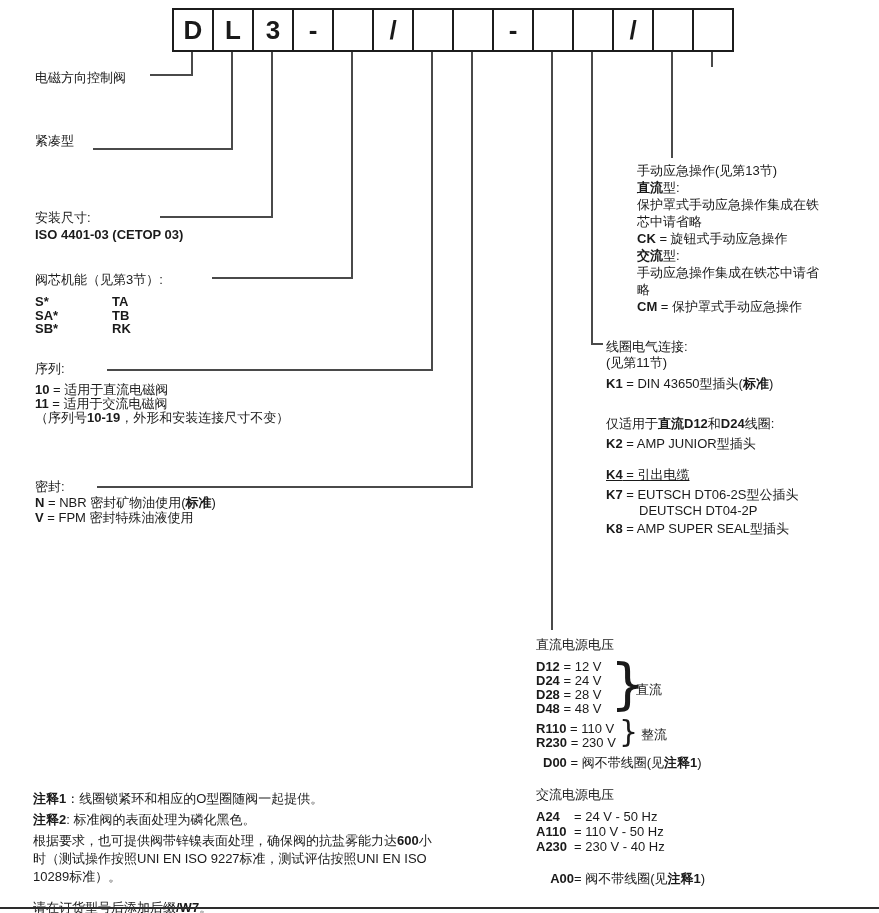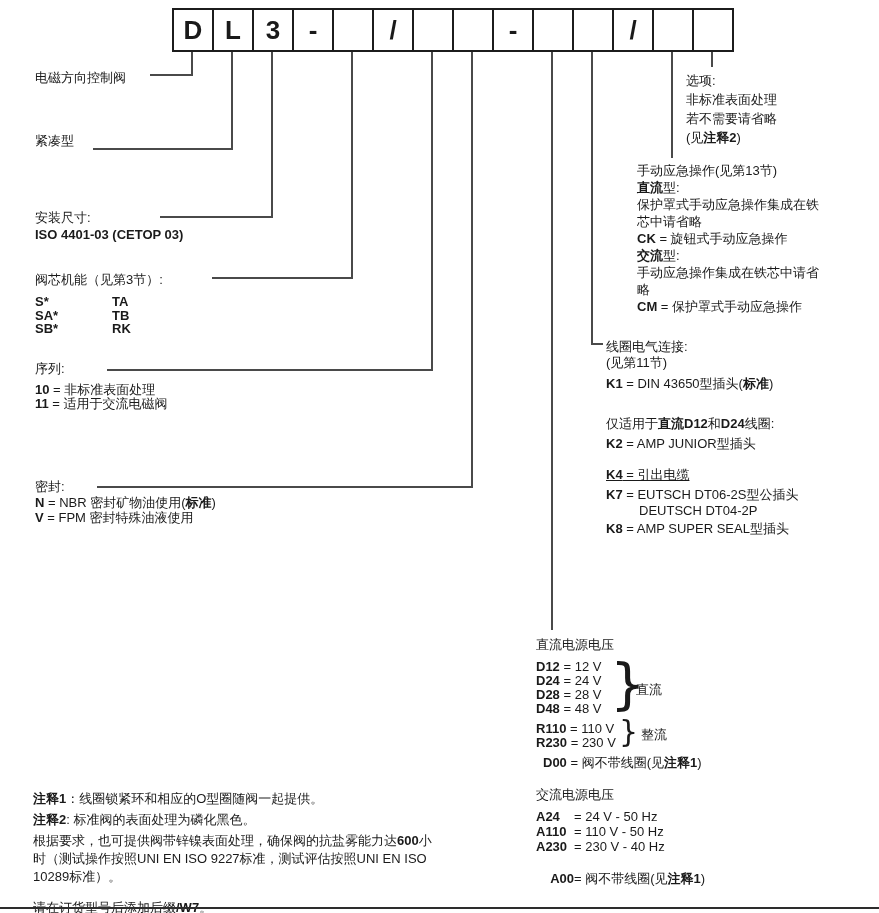--- a/index.html
+++ b/index.html
@@ -83,36 +83,31 @@
         <span style="display:inline-block;width:77px;">SA*</span><span>TB</span>
       </div>
       <div class="ln">
         <span style="display:inline-block;width:77px;">SB*</span><span>RK</span>
       </div>
     </div>
   </div>
 
   <div class="blk" style="left:35px;top:362px;line-height:14px;">
     <div class="ln">序列:</div>
-    <div class="ln" style="margin-top:7px;"><span style="font-weight: bold;">10</span><span> = 非标准表面处理</span></div>
+    <div class="ln" style="margin-top:7px;"><span style="font-weight: bold;">10</span><span> = 适用于直流电磁阀</span></div>
     <div class="ln"><span style="font-weight: bold;">11</span><span> = 适用于交流电磁阀</span></div>
+    <div class="ln"><span>（序列号</span><span style="font-weight: bold;">10-19</span><span>，外形和安装连接尺寸不变）</span></div>
   </div>
 
   <div class="blk" style="left:35px;top:479px;line-height:15px;">
     <div class="ln">密封:</div>
     <div class="ln" style="margin-top:1px;"><span style="font-weight: bold;">N</span><span> = NBR 密封矿物油使用(</span><span style="font-weight: bold;">标准</span><span>)</span></div>
     <div class="ln"><span style="font-weight: bold;">V</span><span> = FPM 密封特殊油液使用</span></div>
   </div>
 
-  <div class="blk" style="left:686px;top:71px;line-height:19px;">
-    <div class="ln"><span>选项:</span></div>
-    <div class="ln"><span>非标准表面处理</span></div>
-    <div class="ln"><span>若不需要请省略</span></div>
-    <div class="ln"><span>(见</span><span style="font-weight: bold;">注释2</span><span>)</span></div>
-  </div>
 
   <div class="blk" style="left:637px;top:162px;line-height:17px;">
     <div class="ln"><span>手动应急操作(见第13节)</span></div>
     <div class="ln"><span style="font-weight: bold;">直流</span><span>型:</span></div>
     <div class="ln"><span>保护罩式手动应急操作集成在铁</span></div>
     <div class="ln"><span>芯中请省略</span></div>
     <div class="ln"><span style="font-weight: bold;">CK</span><span> = 旋钮式手动应急操作</span></div>
     <div class="ln"><span style="font-weight: bold;">交流</span><span>型:</span></div>
     <div class="ln"><span>手动应急操作集成在铁芯中请省</span></div>
     <div class="ln"><span>略</span></div>

